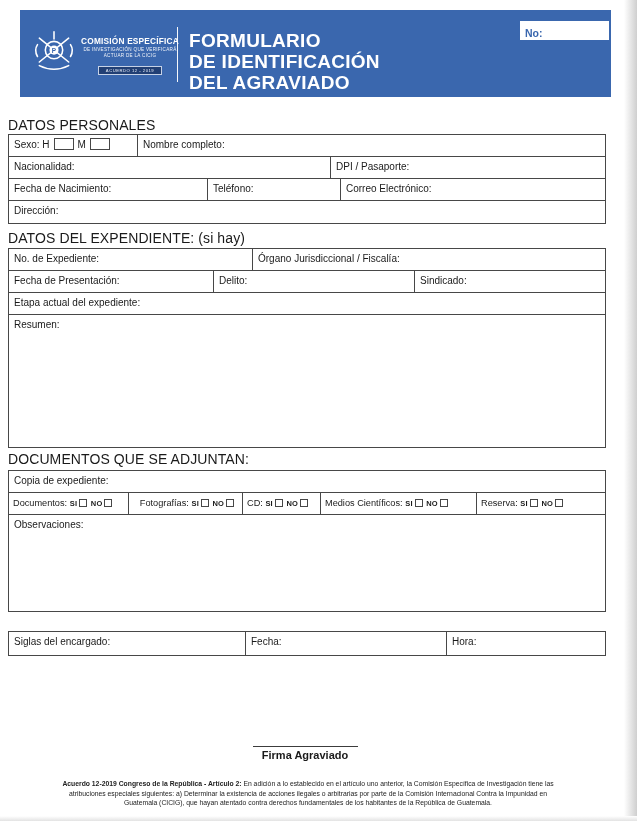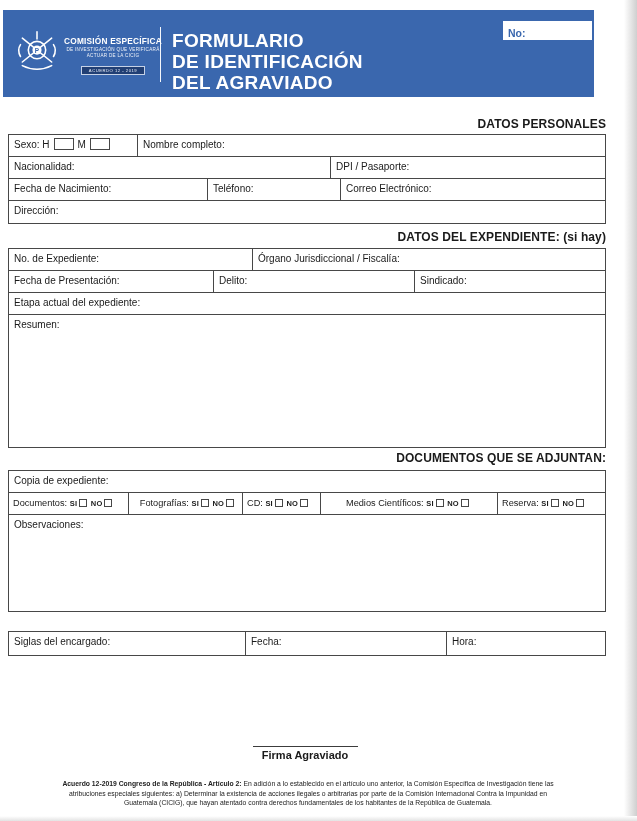--- a/index.html
+++ b/index.html
@@ -8,38 +8,38 @@
     position:relative; width:637px; height:821px; background:#ffffff;
     font-family:"Liberation Sans", sans-serif; color:#1a1a1a; overflow:hidden;
     margin:0 auto;
   }
   .scan-edge-right{ position:absolute; top:0; right:0; width:13px; height:100%;
     background:linear-gradient(to right,#ffffff,#cfcfcf); }
   .scan-edge-bottom{ position:absolute; bottom:0; left:0; width:100%; height:5px;
     background:linear-gradient(to bottom,#ffffff,#e3e3e3); }
 
   
-  .header { position:absolute; left:3px; top:10px; width:591px; height:87px;
+  .header { position:absolute; left:20px; top:10px; width:591px; height:87px;
     background:var(--blue,#3a67ae);padding-left:17px; }
   .emblem { position:absolute; left:12px; top:18px; }
   .org-block { position:absolute; left:61px; top:26px; width:98px; text-align:center; color:#fff; }
   .org-name { font-size:8.3px; font-weight:bold; letter-spacing:.2px; white-space:nowrap; }
   .org-sub { font-size:4.6px; letter-spacing:.3px; margin-top:1px; white-space:nowrap; opacity:.92; }
   .org-badge { display:inline-block; margin-top:2px; padding:1px 7px; font-size:4.2px;
     letter-spacing:.5px; color:#e8eef8; background:rgba(8,24,58,.5); border:1px solid #c6d2e6; }
   .header-divider { position:absolute; left:157px; top:17px; width:1px; height:55px; background:rgba(255,255,255,.95); }
   .form-title { position:absolute; left:169px; top:21px; color:#fff; font-weight:bold;
     font-size:19px; line-height:1.1; letter-spacing:.3px; }
   .no-box { position:absolute; left:500px; top:11px; width:89px; height:19px; background:#fff;
     padding:2px 0 0 5px; }
   .no-label { color:var(--blue,#3a67ae); font-size:10.5px; font-weight:bold; }
 
   
-  .section-heading { position:absolute; left:8px; width:598px; text-align:right;
-    font-size:12px; font-weight:bold; letter-spacing:.1px; }
+  .section-heading { position:absolute; left:8px; width:598px; text-align:left;
+    font-size:14px; font-weight:normal; letter-spacing:.1px; }
   .h1 { top:117px; } .h2 { top:230px; } .h3 { top:451px; }
 
   .tbl { position:absolute; left:8px; width:598px; border:1px solid var(--line,#474747); }
   .t1 { top:134px; } .t2 { top:248px; } .t3 { top:470px; } .t4 { top:631px; }
   .row { display:flex; height:22px; border-bottom:1px solid var(--line,#474747); }
   .row:last-child { border-bottom:none; }
   .cell { border-right:1px solid var(--line,#474747); font-size:10px; line-height:20px;
     padding-left:5px; white-space:nowrap; overflow:hidden; }
   .cell:last-child { border-right:none; }
   .grow { flex:1 1 auto; }
@@ -184,21 +184,21 @@
       <div class="cell" style="width:114px;text-align:center;">
         <span>Fotografías:</span>
         <span class="sn">SI</span><span class="cb"></span>
         <span class="sn">NO</span><span class="cb"></span>
       </div>
       <div class="cell" style="width:78px;">
         <span>CD:</span>
         <span class="sn">SI</span><span class="cb"></span>
         <span class="sn">NO</span><span class="cb"></span>
       </div>
-      <div class="cell" style="width:156px;margin-left:21px;">
+      <div class="cell" style="width:156px;">
         <span>Medios Científicos:</span>
         <span class="sn">SI</span><span class="cb"></span>
         <span class="sn">NO</span><span class="cb"></span>
       </div>
       <div class="cell grow">
         <span>Reserva:</span>
         <span class="sn">SI</span><span class="cb"></span>
         <span class="sn">NO</span><span class="cb"></span>
       </div>
     </div>

